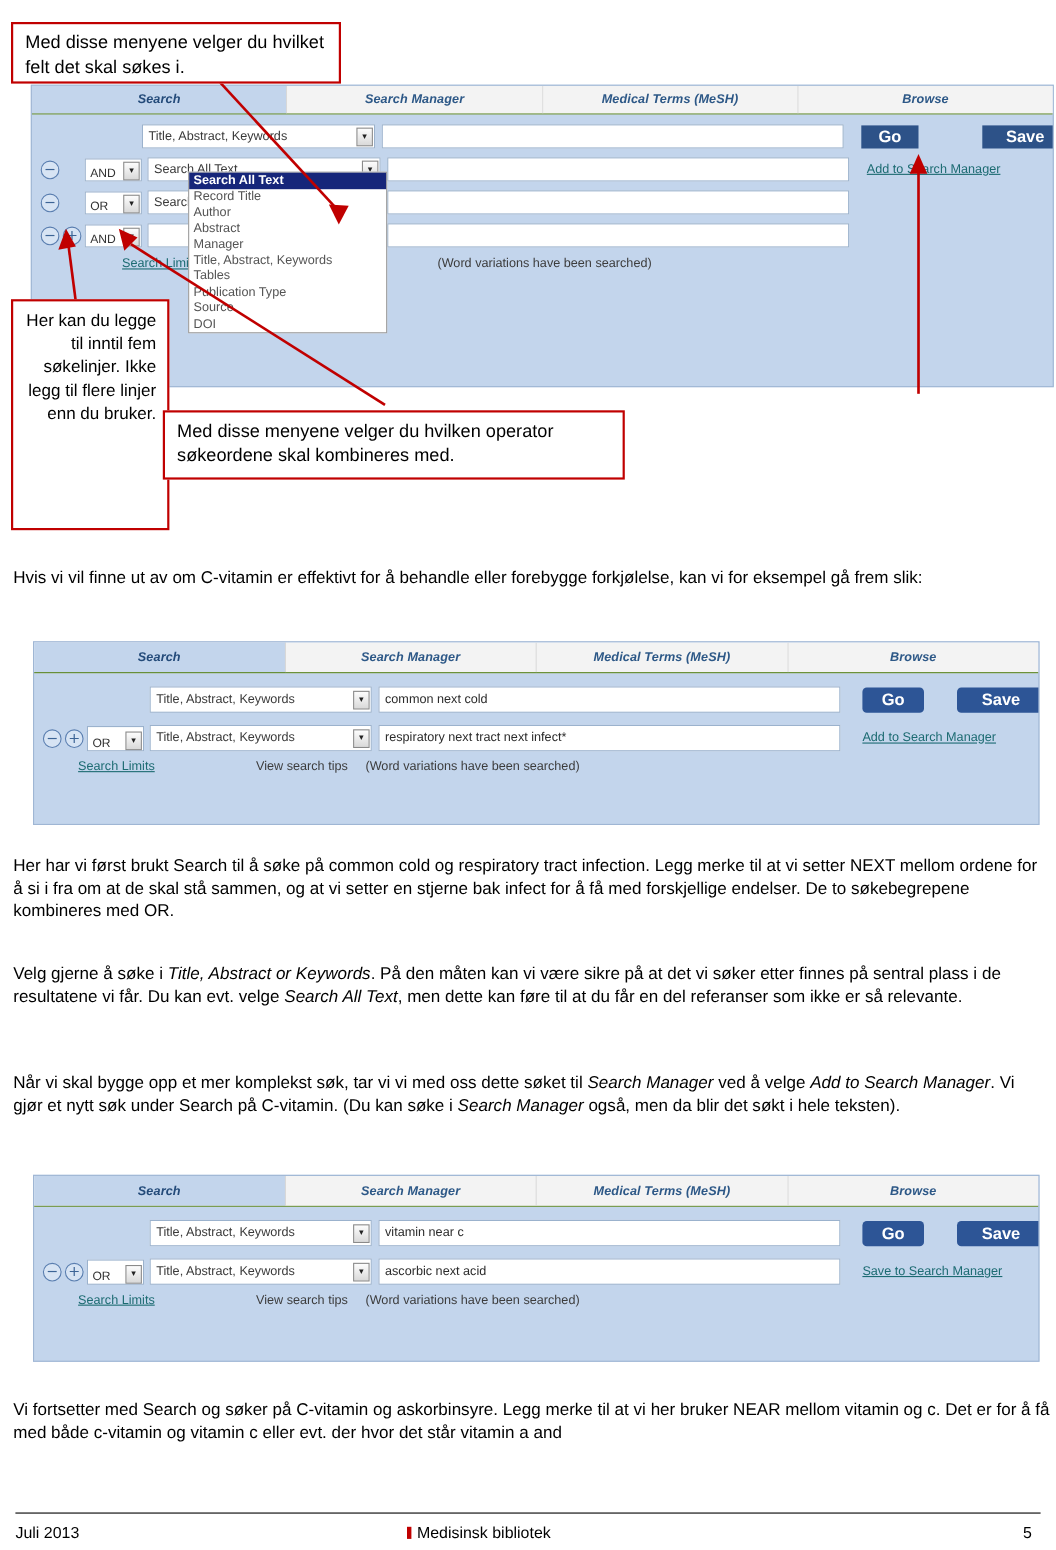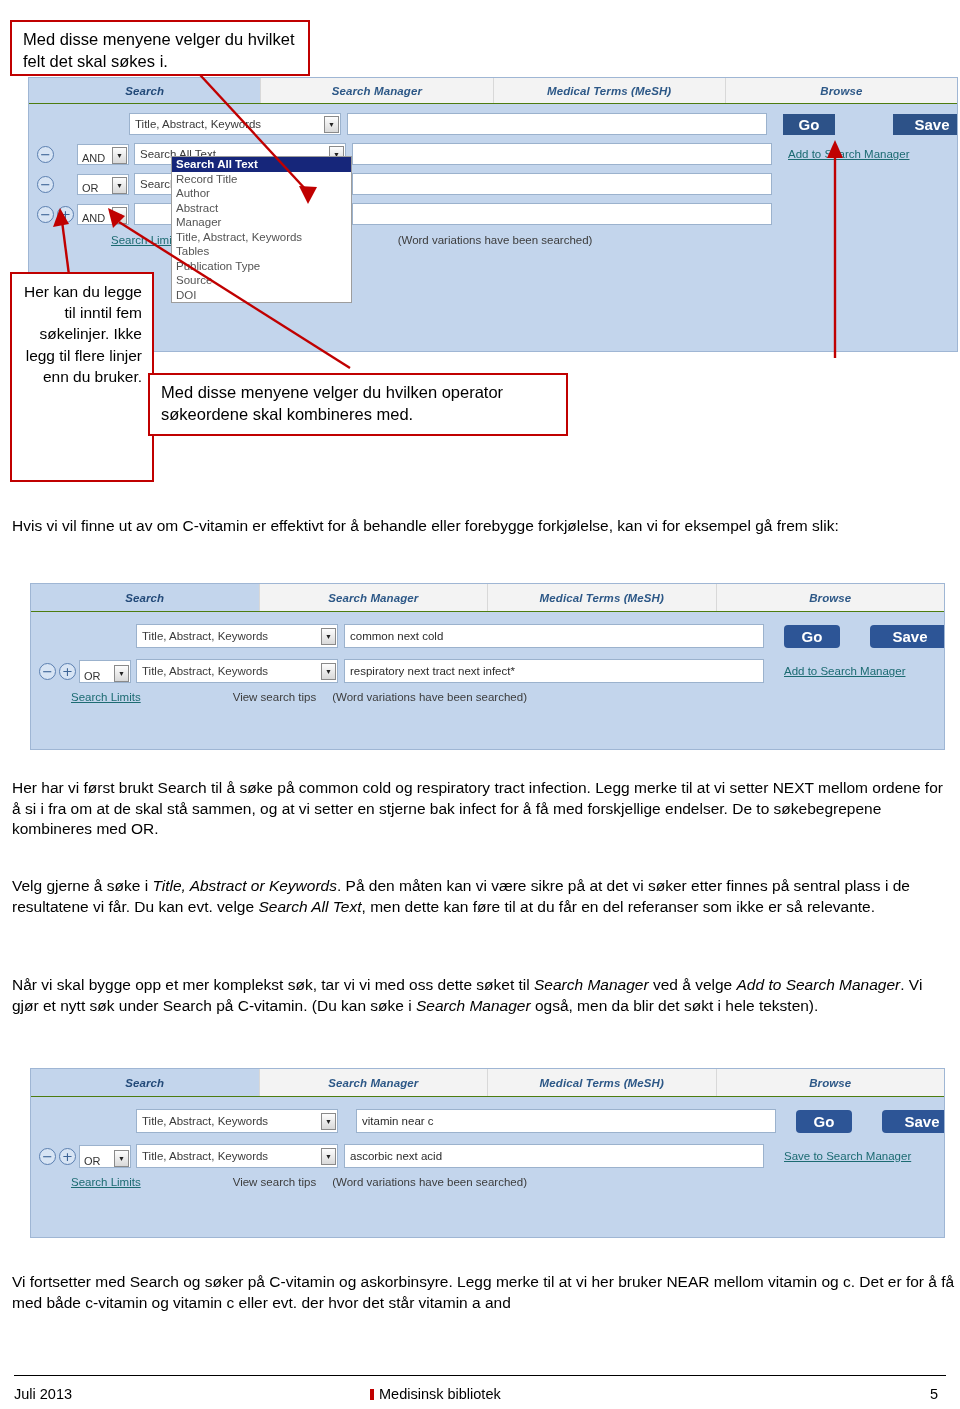--- a/index.html
+++ b/index.html
@@ -437,21 +437,21 @@
     <div class="rows" style="padding-top:10px;">
 
       <div class="row" style="height:28px; margin-bottom:7px;">
         <div class="circspacer"></div>
         <div class="circspacer"></div>
         <div class="circspacer" style="width:57px;"></div>
         <div class="fieldsel" style="width:202px; height:24px;">
           <span class="lbl">Title, Abstract, Keywords</span>
           <span class="caret">▼</span>
         </div>
-        <div class="textin" style="width:420px; height:24px;margin-left:12px;">
+        <div class="textin" style="width:420px; height:24px;">
           <span>vitamin near c</span>
         </div>
         <div class="btnrow" style="margin-left:20px;">
           <div class="gobtn rounded" style="width:56px; height:23px;">
             <span>Go</span>
           </div>
           <div class="gobtn rounded" style="width:80px; height:23px; margin-left:30px;">
             <span>Save</span>
           </div>
         </div>

